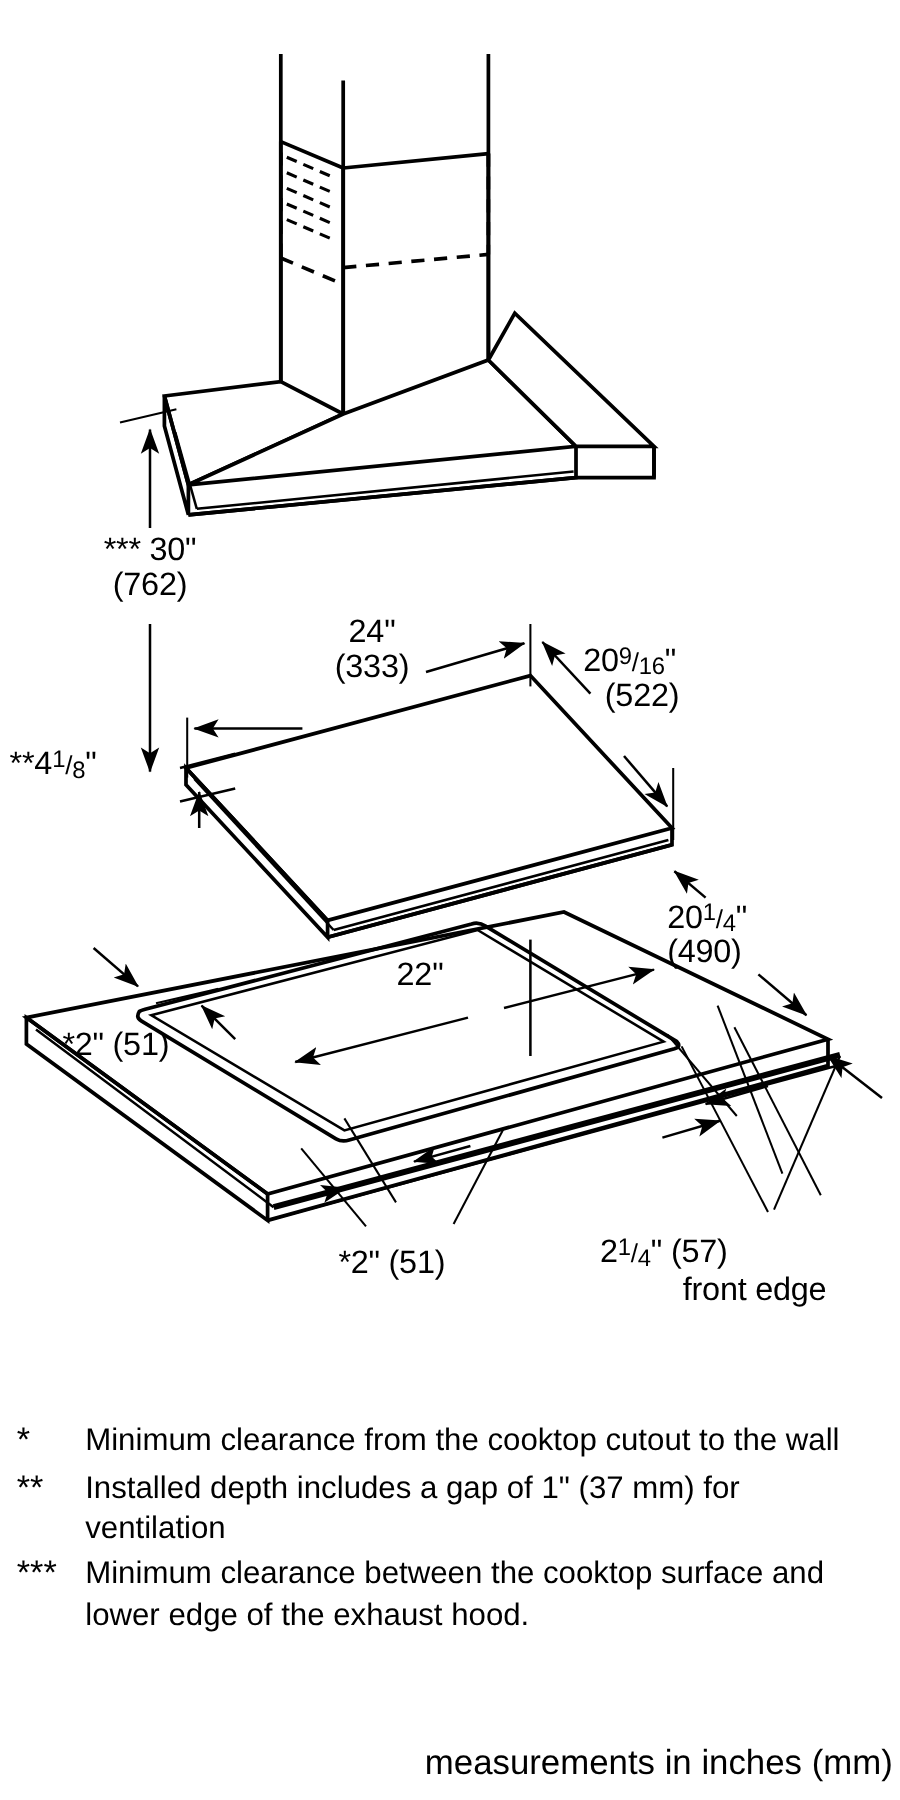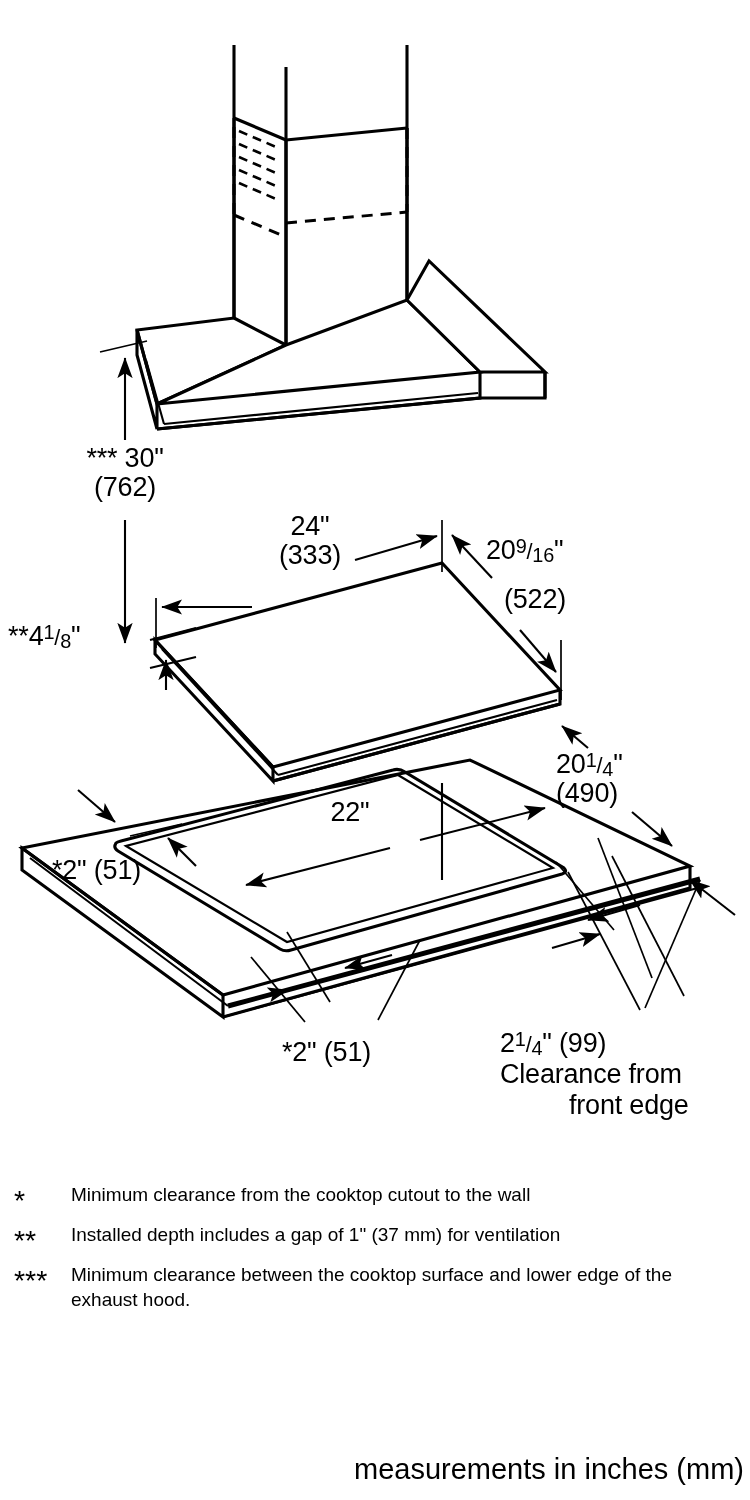--- a/index.html
+++ b/index.html
@@ -77,21 +77,21 @@
     margin-bottom: 2px;
   }
   .fn-mark {
     flex: 0 0 auto;
     width: 57px;
     font-size: 28.5px;
     line-height: 1.33;
   }
   .fn-body {
     flex: 1 1 auto;
-    font-size: 19px;
+    font-size: 26px;
     line-height: 1.33;
   }
   #measure-note {
     position: absolute;
     left: 0;
     top: 1452px;
     width: 744px;
     text-align: right;
     font-size: 29px;
     line-height: 1.2;
@@ -287,43 +287,42 @@
     <div><span>**</span><span>4</span><span class="frac"><span class="num">1</span><span class="sl">/</span><span class="den">8</span></span><span>"</span></div>
   </div>
 
   <div class="dimtext c" style="left:240px; top:512px; width:140px;">
     <div>24"</div>
     <div>(333)</div>
   </div>
 
   <div class="dimtext" style="left:486px; top:536px; width:220px;">
     <div><span>20</span><span class="frac"><span class="num">9</span><span class="sl">/</span><span class="den">16</span></span><span>"</span></div>
-    <div style="margin-left:18px;margin-top:20px;">(522)</div>
+    <div style="margin-left:18px;">(522)</div>
   </div>
 
   <div class="dimtext" style="left:556px; top:750px; width:200px;">
     <div><span>20</span><span class="frac"><span class="num">1</span><span class="sl">/</span><span class="den">4</span></span><span>"</span></div>
     <div>(490)</div>
   </div>
 
   <div class="dimtext c" style="left:260px; top:798px; width:180px;">
     <div>22"</div>
   </div>
 
   <div class="dimtext" style="left:52px; top:856px;">
     <span>*2" (51)</span>
   </div>
 
   <div class="dimtext" style="left:282px; top:1038px;">
     <span>*2" (51)</span>
   </div>
 
   <div class="dimtext" style="left:500px; top:1028px; width:250px; line-height:1.14;">
-    <div><span>2</span><span class="frac"><span class="num">1</span><span class="sl">/</span><span class="den">4</span></span><span>"</span><span> </span><span>(99)</span></div>
-    <div>Clearance from</div>
+    <div><span>2</span><span class="frac"><span class="num">1</span><span class="sl">/</span><span class="den">4</span></span><span>"</span><span> </span><span>(57)</span></div>
     <div style="margin-left:69px;">front edge</div>
   </div>
 
   <div id="footnotes">
 
     <div class="fn-row">
       <div class="fn-mark">*</div>
       <div class="fn-body">Minimum clearance from the cooktop cutout to the wall</div>
     </div>
 

